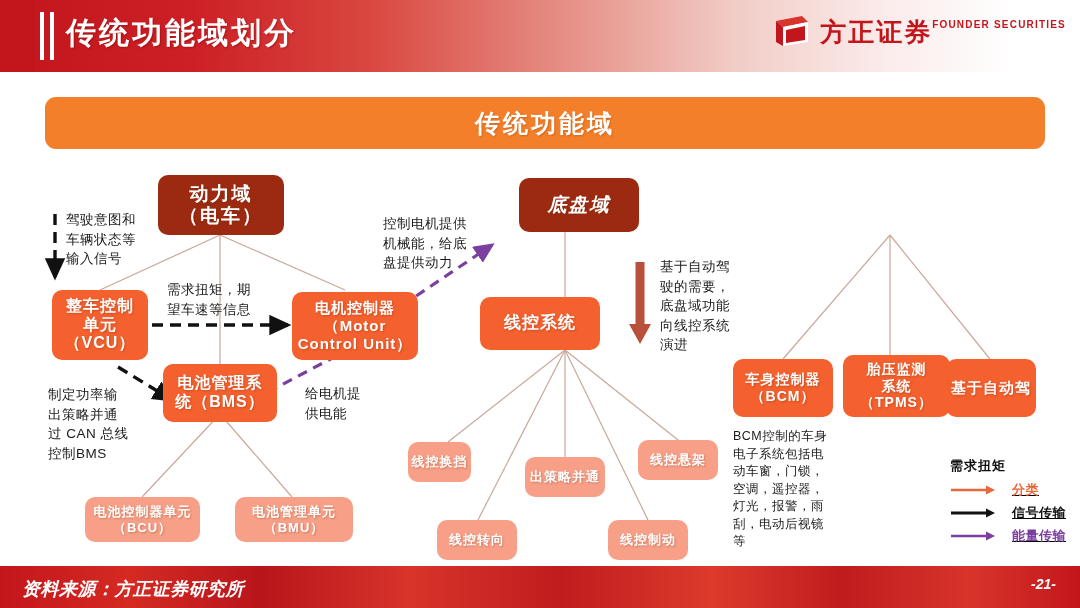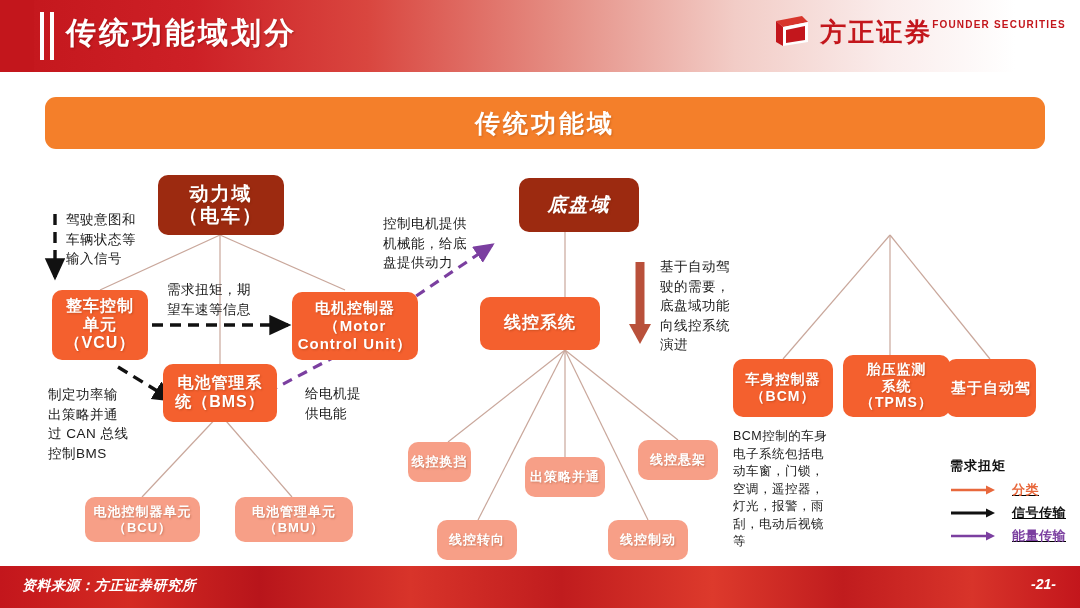--- a/index.html
+++ b/index.html
@@ -91,21 +91,21 @@
   .legend-row { display:flex; align-items:center; gap:16px; margin-bottom:5px;text-decoration:underline; }
   .legend-label { font-size:13px; font-weight:bold; letter-spacing:.5px; }
 
   
   .footer {
     position:absolute; left:0; top:566px; width:1080px; height:42px;
     background:linear-gradient(90deg,#c3161c 0%,#d42a22 12%,#b8151b 24%,#d8342a 38%,#c01c1e 52%,#dd3a2c 66%,#c01c1e 78%,#d8342a 90%,#c3161c 100%);
   }
   .footer-src {
     position:absolute; left:22px; top:11px;
-    font-size:14px; font-style:italic; font-weight:bold; color:#ffffff; letter-spacing:.5px;text-align:center;
+    font-size:18px; font-style:italic; font-weight:bold; color:#ffffff; letter-spacing:.5px;text-align:center;
   }
   .footer-page {
     position:absolute; right:24px; top:10px;
     font-size:14px; font-weight:bold; color:#ffffff; font-style:italic;
   }
 </style>
 </head>
 <body>
 
 <div class="header">

